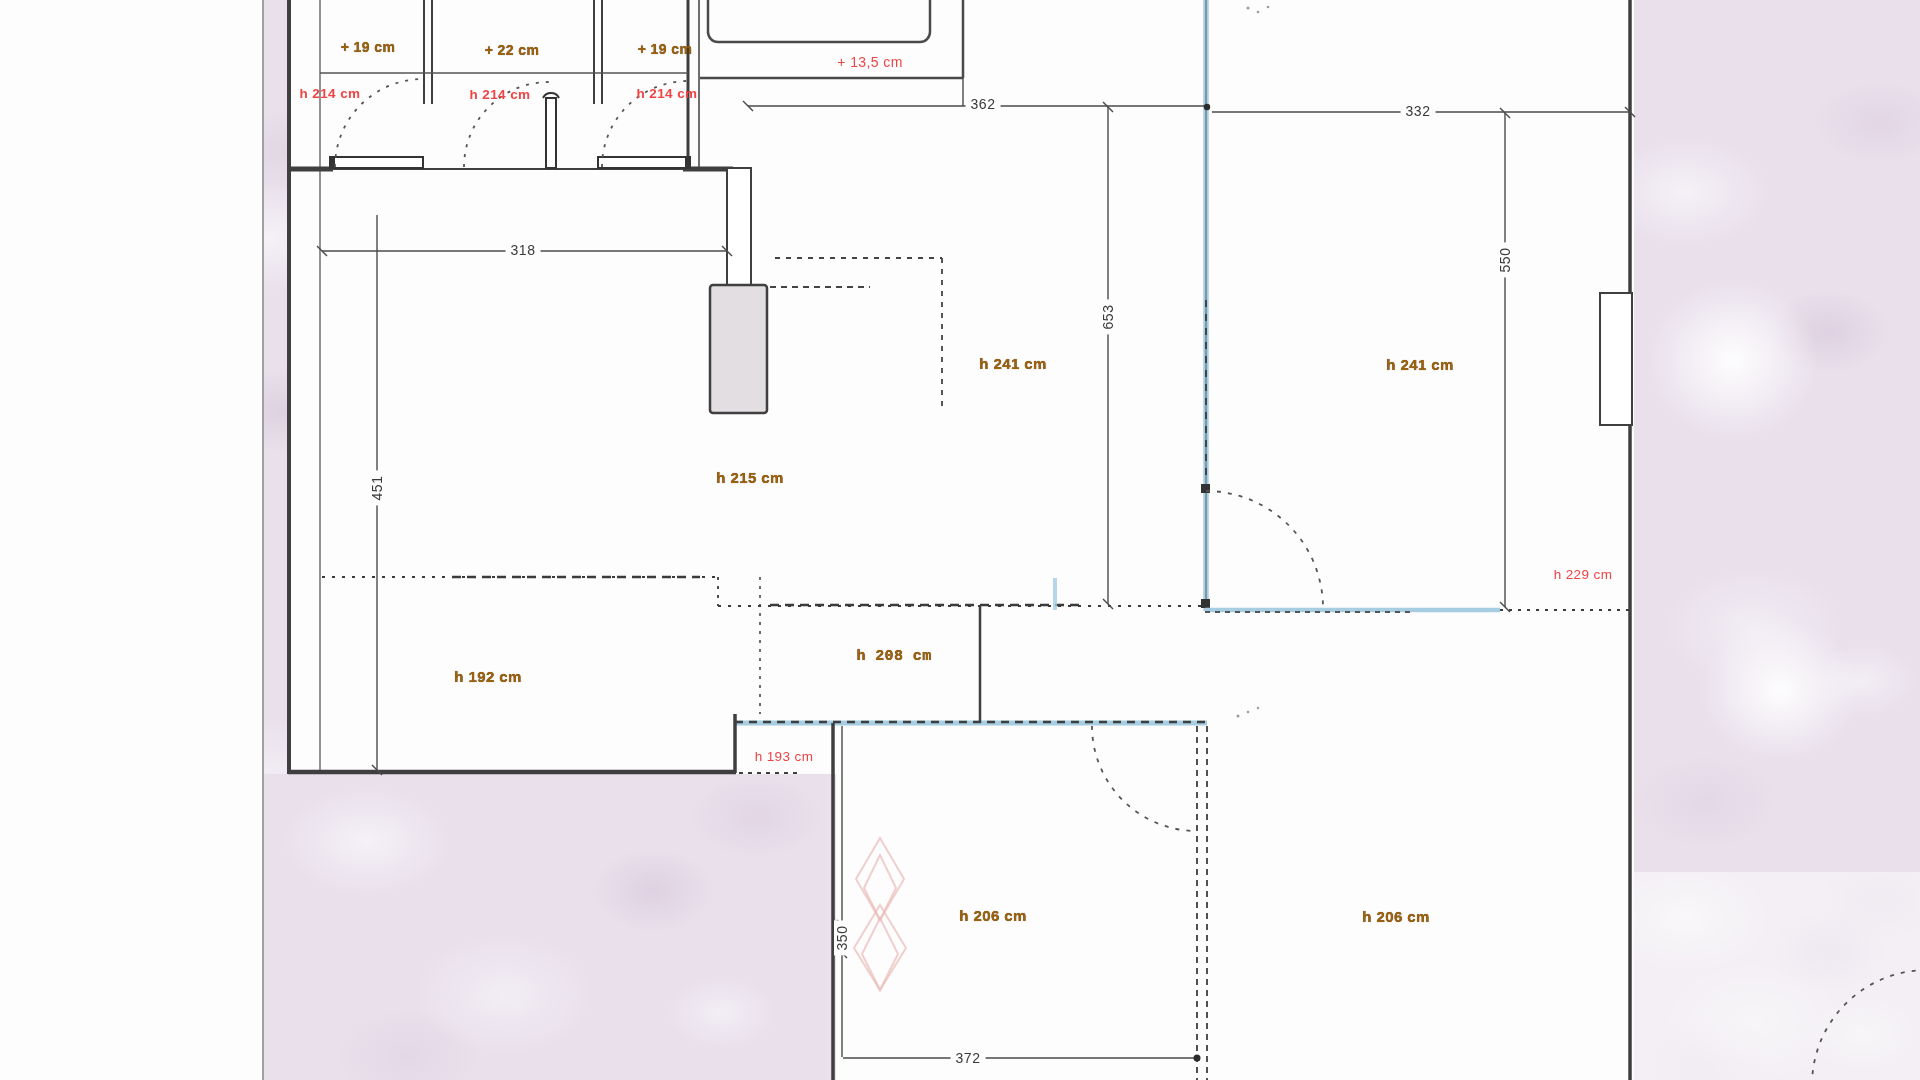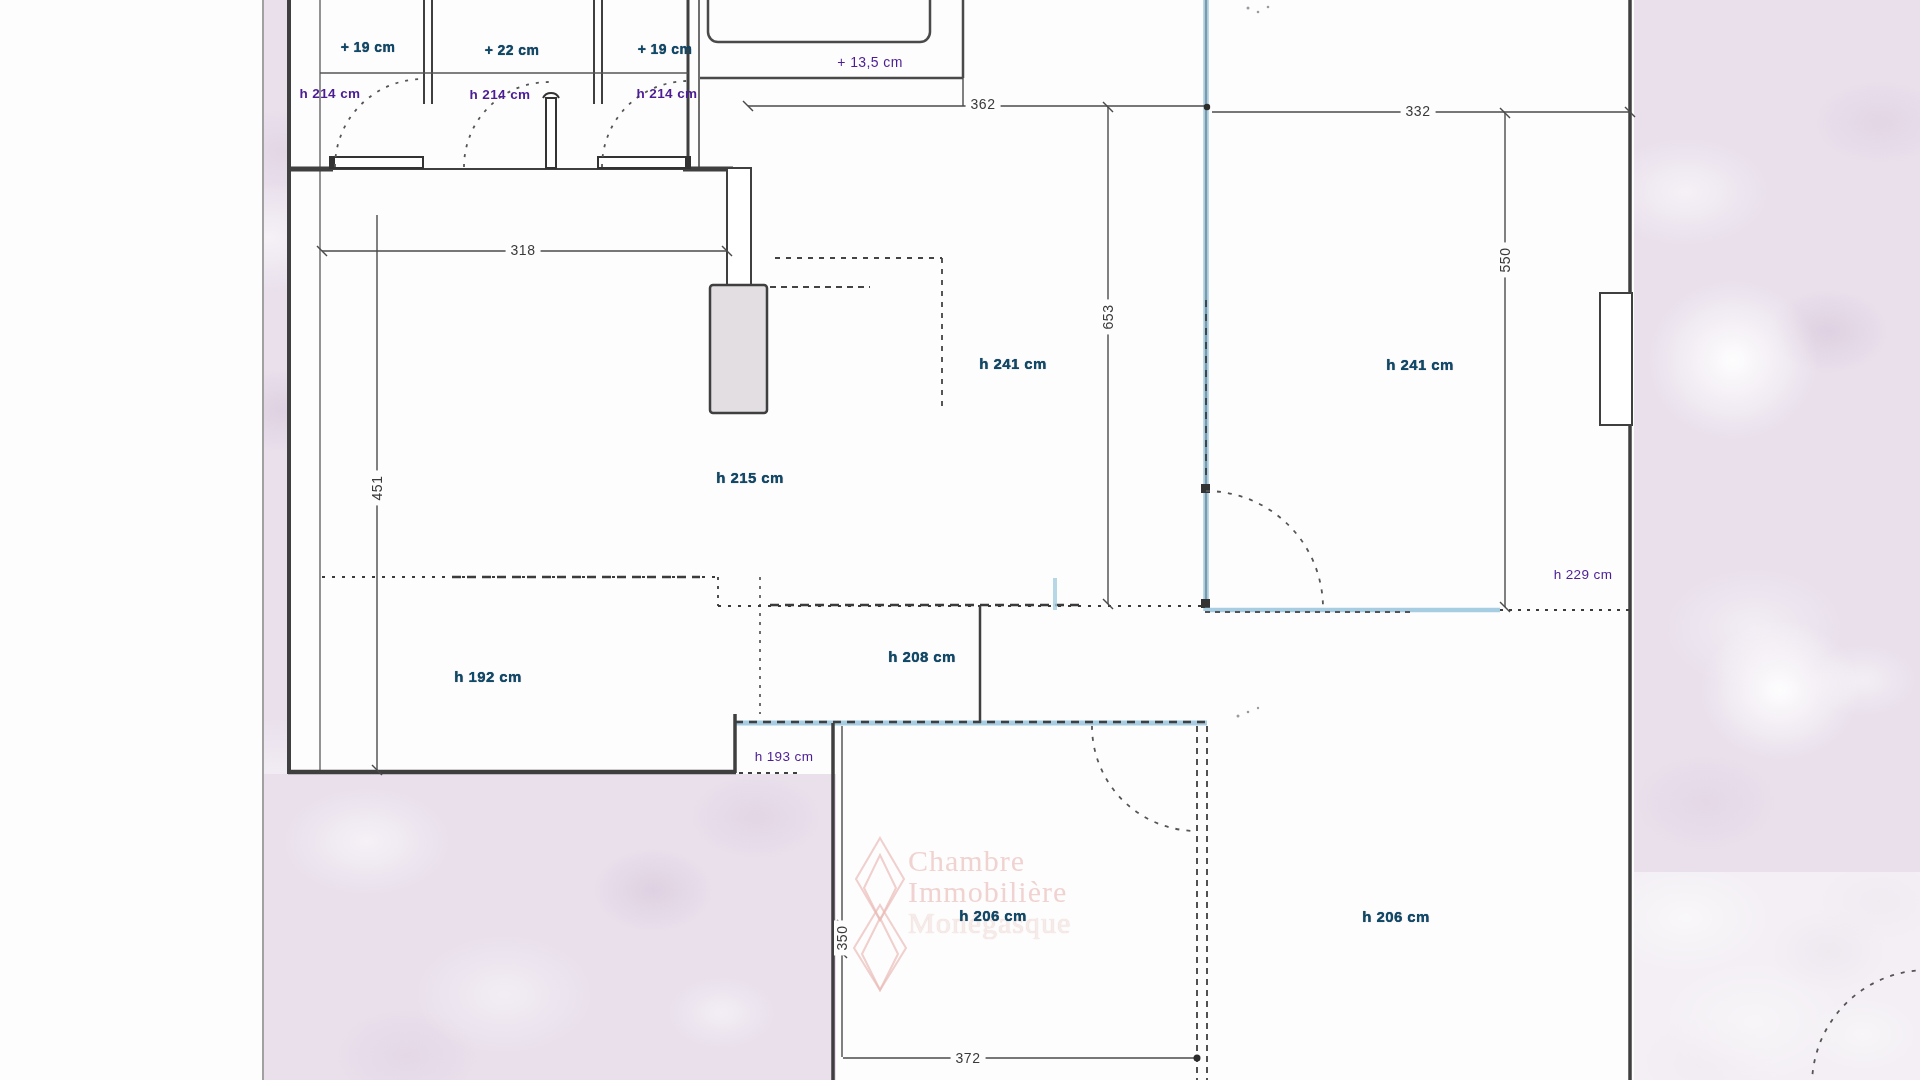--- a/index.html
+++ b/index.html
@@ -24,24 +24,24 @@
   #pink-right{left:1634px;top:0;width:286px;height:872px;}
   #pink-right-low{left:1634px;top:872px;width:286px;height:208px;opacity:.45;}
   .white-patch{position:absolute;background:radial-gradient(ellipse closest-side, rgba(255,255,255,.95), rgba(255,255,255,0));}
   #patch-right-1{left:1648px;top:280px;width:170px;height:160px;}
   #patch-right-2{left:1700px;top:620px;width:160px;height:140px;}
   
   #plan{position:absolute;left:0;top:0;filter:blur(.25px);}
   
   .lbl{
     position:absolute;transform:translate(-50%,-50%);
-    font-weight:bold;font-size:15px;letter-spacing:.4px;color:#0c4a6e;
+    font-weight:bold;font-size:15px;letter-spacing:.4px;color:#a16207;
     white-space:nowrap;text-shadow:0 0 .7px #222;z-index:5;
   }
-  .sm{font-size:13.5px;font-weight:600;color:#4c1d95;text-shadow:none;}
+  .sm{font-size:13.5px;font-weight:600;color:#ef4444;text-shadow:none;}
   .dim{
     font-weight:400;font-size:14px;letter-spacing:.5px;color:#3a3a3a;
     text-shadow:none;background:#fdfdfd;padding:0 5px;
   }
   .vert{transform:translate(-50%,-50%) rotate(-90deg);}
   .bg{background:#fdfdfd;padding:0 4px;}
   
   #watermark{
     position:absolute;left:908px;top:845px;z-index:4;
     font-family:"Liberation Serif",serif;font-size:30px;line-height:31px;
@@ -207,25 +207,20 @@
     </g>
 
     <g fill="none" stroke="rgba(233,186,182,.7)" stroke-width="2">
       <polygon points="880,838 904,879 880,920 856,879"></polygon>
       <polygon points="880,855 896,888 880,920 864,888"></polygon>
       <polygon points="880,905 906,948 880,990 854,948"></polygon>
       <polygon points="880,918 898,954 880,990 862,954"></polygon>
     </g>
   </svg>
 
-  <div id="watermark">
-    <div class="wm1">Chambre</div>
-    <div class="wm2">Immobilière</div>
-    <div class="wm3">Monégasque</div>
-  </div>
 
   <div class="lbl" style="left:368px;top:47px;font-size:14px;">+ 19 cm</div>
   <div class="lbl" style="left:512px;top:50px;font-size:14px;text-align:right;">+ 22 cm</div>
   <div class="lbl" style="left:665px;top:49px;font-size:14px;">+ 19 cm</div>
 
   <div class="lbl sm" style="left:330px;top:93px;">h 214 cm</div>
   <div class="lbl sm" style="left:500px;top:94px;">h 214 cm</div>
   <div class="lbl sm" style="left:667px;top:93px;">h 214 cm</div>
 
   <div class="lbl sm" style="left:870px;top:62px;font-weight:400;font-size:14px;">+ 13,5 cm</div>
@@ -237,18 +232,18 @@
   <div class="lbl dim vert" style="left:1108px;top:317px;">653</div>
   <div class="lbl dim vert" style="left:1505px;top:260px;">550</div>
   <div class="lbl dim vert" style="left:842px;top:938px;">350</div>
   <div class="lbl dim" style="left:968px;top:1058px;text-align:right;">372</div>
 
   <div class="lbl" style="left:1013px;top:363px;">h 241 cm</div>
   <div class="lbl" style="left:1420px;top:364px;">h 241 cm</div>
   <div class="lbl" style="left:750px;top:477px;text-align:center;">h 215 cm</div>
   <div class="lbl sm bg" style="left:1583px;top:574px;font-weight:400;">h 229 cm</div>
   <div class="lbl" style="left:488px;top:651px;margin-top:25px;">h 192 cm</div>
-  <div class="lbl" style="left:922px;top:656px;">h 208 cm</div>
+  <div class="lbl" style="left:894px;top:656px;font-family:Liberation Mono, monospace;">h 208 cm</div>
   <div class="lbl sm bg" style="left:772px;top:756px;font-weight:400;margin-left:12px;">h 193 cm</div>
   <div class="lbl" style="left:993px;top:915px;">h 206 cm</div>
   <div class="lbl" style="left:1396px;top:916px;">h 206 cm</div>
 
 </div>
 
 </body></html>

